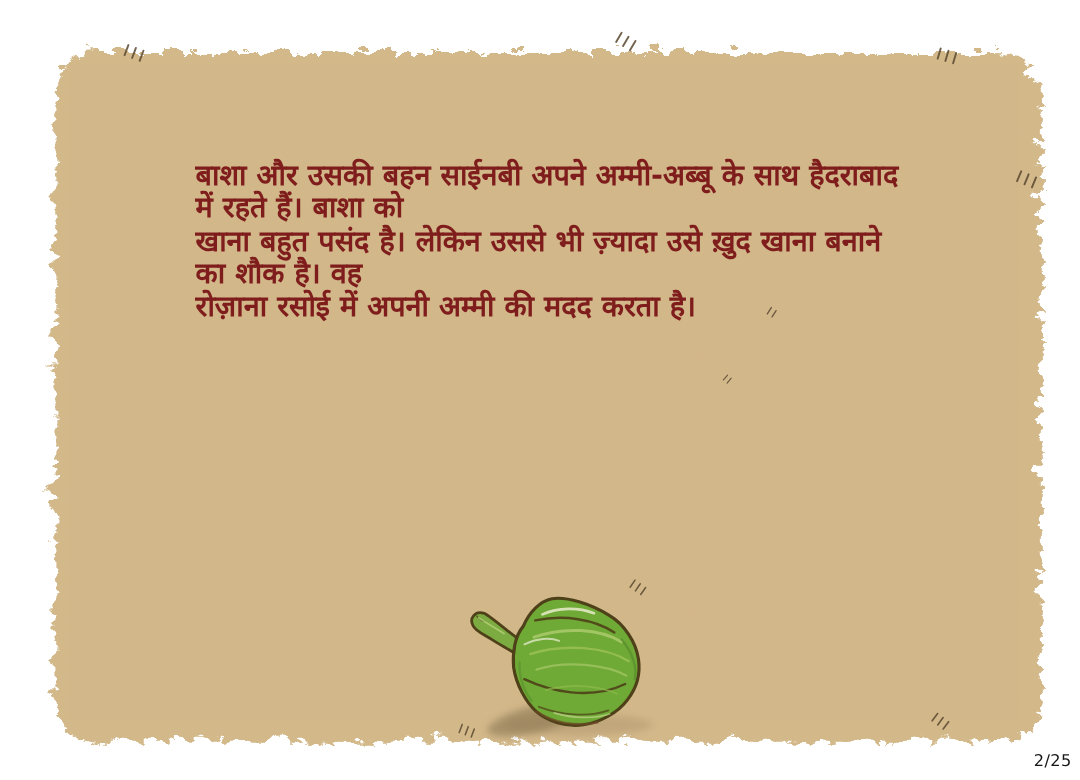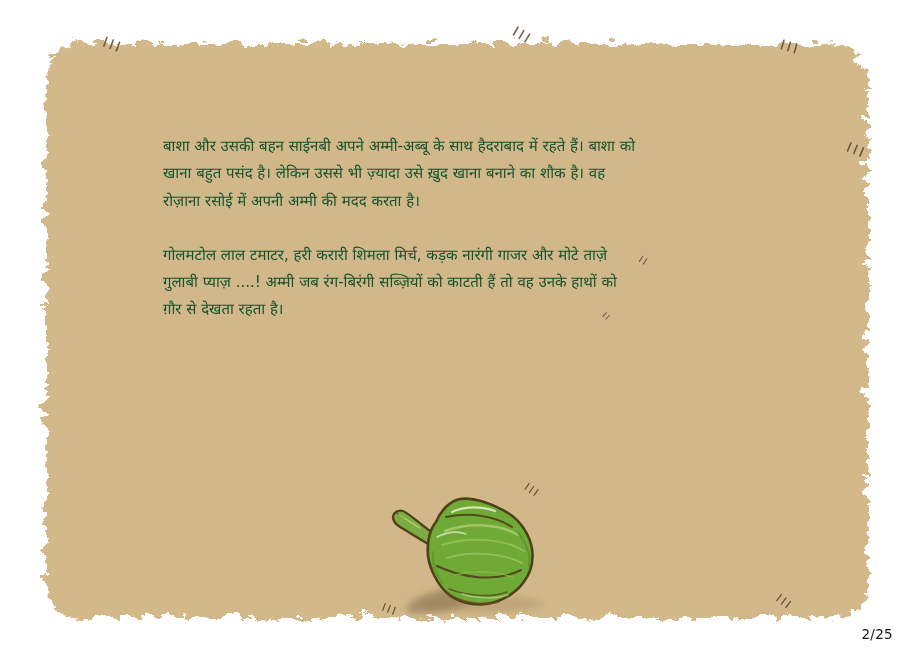--- a/index.html
+++ b/index.html
@@ -6,23 +6,24 @@
   body {
     width:900px; height:650px;
     background:#ffffff;
     font-family:"DejaVu Sans","Liberation Sans",sans-serif;
   }
   .stage { position:relative; width:900px; height:650px; overflow:hidden; background:#ffffff; }
   .art { position:absolute; left:0; top:0; }
 
   .story {
     position:absolute; left:163px; top:133px; width:600px;
-    font-size:15px; line-height:27.3px;
-    color:#14532d;
+    font-size:24px; line-height:27.3px;
+    color:#7f1d1d;
     font-family:"DejaVu Sans","Liberation Sans",sans-serif;
+    font-weight:bold;
   }
   .story p { margin:0 0 27px 0; white-space:pre-line; }
 
   .pagenum {
     position:absolute; right:7px; bottom:9px;
     font-size:13.5px; line-height:1; color:#161616;
     font-family:"DejaVu Sans","Liberation Sans",sans-serif;
     letter-spacing:.3px;
   }
 
@@ -126,20 +127,17 @@
         <path d="M518,533 C527,543 531,556 529,566" stroke="#55892a" stroke-width="2" opacity="0.6"></path>
         <path d="M433,552 C432,562 436,575 443,584" stroke="#55892a" stroke-width="2" opacity="0.5"></path>
       </g>
     </g>
   </svg>
 
   <div class="story">
     <p>बाशा और उसकी बहन साईनबी अपने अम्मी-अब्बू के साथ हैदराबाद में रहते हैं। बाशा को
 खाना बहुत पसंद है। लेकिन उससे भी ज़्यादा उसे ख़ुद खाना बनाने का शौक है। वह
 रोज़ाना रसोई में अपनी अम्मी की मदद करता है।</p>
-    <p>गोलमटोल लाल टमाटर, हरी करारी शिमला मिर्च, कड़क नारंगी गाजर और मोटे ताज़े
-गुलाबी प्याज़ ....! अम्मी जब रंग-बिरंगी सब्ज़ियों को काटती हैं तो वह उनके हाथों को
-ग़ौर से देखता रहता है।</p>
   </div>
 
   <div class="pagenum">2/25</div>
 
 </div>
 
 </body></html>

